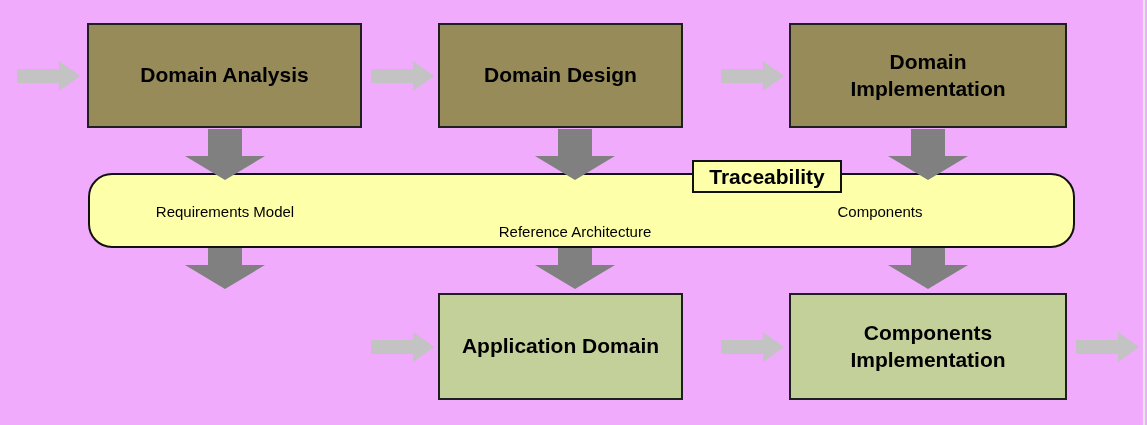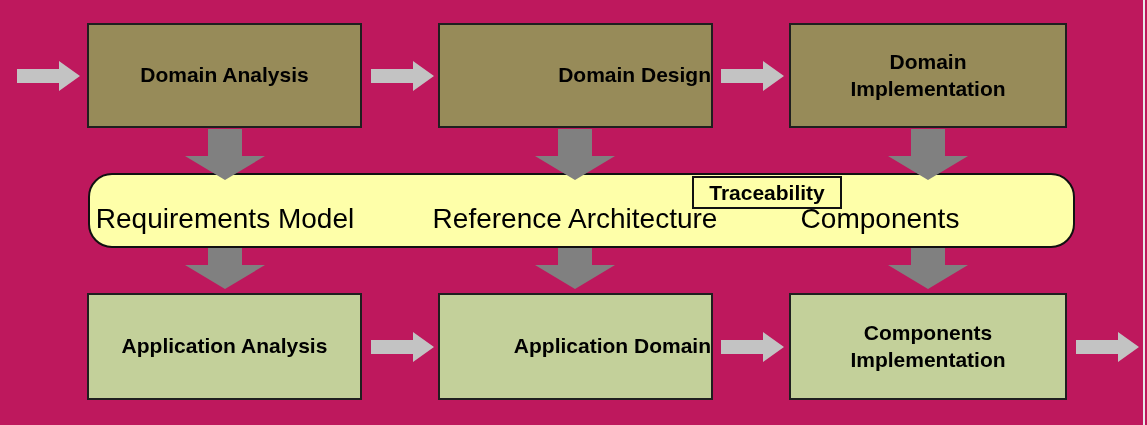--- a/index.html
+++ b/index.html
@@ -9,65 +9,65 @@
     --box_border:#1F1F1F;
     --down_arrow:#808080;
     --side_arrow:#C3C3C3;
     --page_edge:#E8E8E8;
     --text:#000000;
   }
   html,body{margin:0;padding:0;background:#ffffff;}
   .canvas{
     position:relative;
     width:1147px;height:425px;
-    background:#be185d;
+    background:#f0abfc;
     overflow:hidden;
     font-family:"Liberation Sans", sans-serif;
     color:var(--text);
   }
   .phase-box{
     position:absolute;
     box-sizing:border-box;
     border:2px solid var(--box_border);
     display:flex;align-items:center;justify-content:center;
     text-align:center;
     font-weight:bold;font-size:21px;line-height:1.25;
     white-space:pre-line;
   }
   .domain-box{background:var(--domain_box);top:23px;height:105px;}
   .application-box{background:var(--application_box);top:293px;height:107px;}
   .col1{left:87px;width:275px;}
-  .col2{left:438px;width:275px;justify-content:flex-end;}
+  .col2{left:438px;width:245px;}
   .col3{left:789px;width:278px;}
   .band{
     position:absolute;
     left:88px;top:173px;width:987px;height:75px;
     box-sizing:border-box;
     background:var(--band_fill);
     border:2px solid #111;
     border-radius:24px;
   }
   .band-item{
     position:absolute;
     top:203px;
     transform:translateX(-50%);
-    font-size:28px;
+    font-size:15px;
     white-space:nowrap;
   }
   .band-item.c1{left:225px;}
-  .band-item.c2{left:575px;}
+  .band-item.c2{left:575px;margin-top:20px;}
   .band-item.c3{left:880px;}
   .trace-tag{
     position:absolute;
     left:692px;top:160px;width:150px;height:33px;
     box-sizing:border-box;
     background:var(--band_fill);
     border:2px solid #111;
     display:flex;align-items:center;justify-content:center;
-    font-weight:bold;font-size:21px;margin-top:16px;
+    font-weight:bold;font-size:21px;
   }
   .arrow{position:absolute;display:block;}
   .down1{top:129px;}
   .down2{top:248px;}
   .dx1{left:185px;}
   .dx2{left:535px;}
   .dx3{left:888px;}
   .side-top{top:61px;}
   .side-bottom{top:332px;}
   .page-edge{
@@ -133,23 +133,20 @@
   <svg class="arrow side-bottom" style="left:371px" width="63" height="30" viewBox="0 0 63 30">
       <polygon points="0,8 42,8 42,0 63,15 42,30 42,22 0,22" fill="#C3C3C3"></polygon>
     </svg>
   <svg class="arrow side-bottom" style="left:721px" width="63" height="30" viewBox="0 0 63 30">
       <polygon points="0,8 42,8 42,0 63,15 42,30 42,22 0,22" fill="#C3C3C3"></polygon>
     </svg>
   <svg class="arrow side-bottom" style="left:1076px" width="63" height="30" viewBox="0 0 63 30">
       <polygon points="0,8 42,8 42,0 63,15 42,30 42,22 0,22" fill="#C3C3C3"></polygon>
     </svg>
 
-  <div class="phase-box application-box col1">
-    <span>Application Analysis</span>
-  </div>
   <div class="phase-box application-box col2">
     <span>Application Domain</span>
   </div>
   <div class="phase-box application-box col3">
     <span>Components
 Implementation</span>
   </div>
 
   <div class="page-edge"></div>
 </div>

